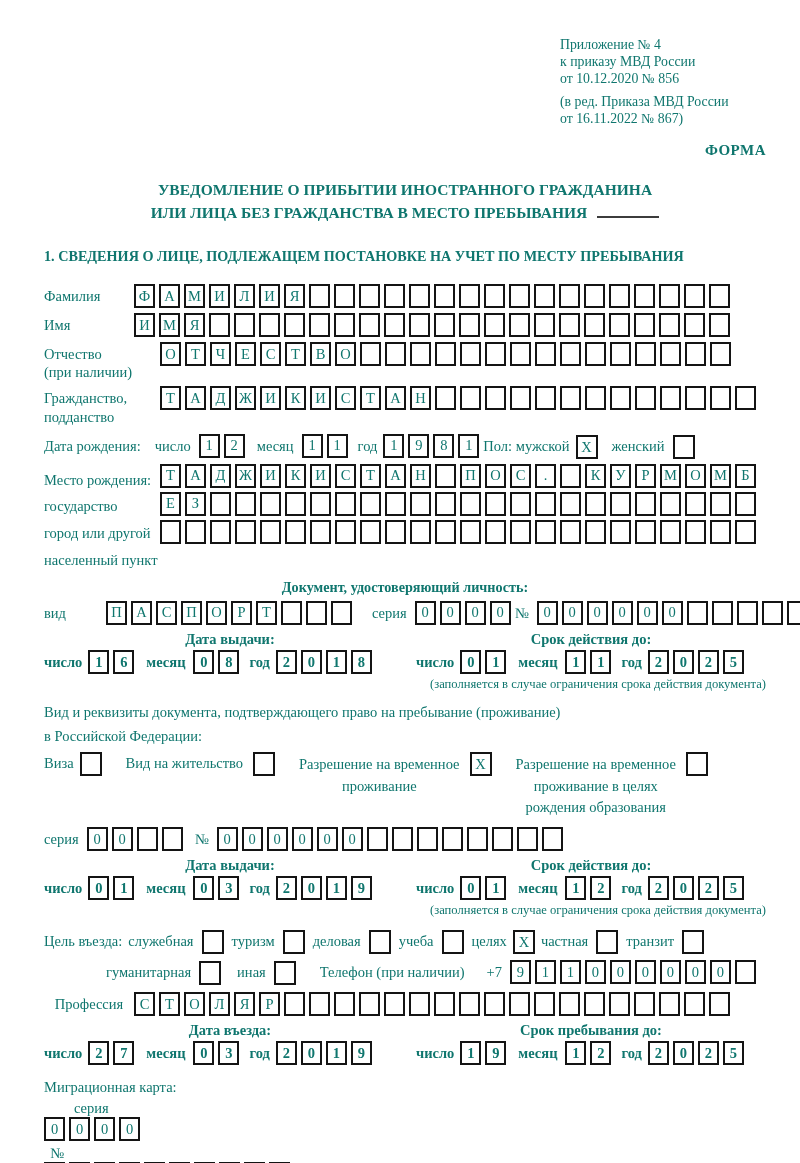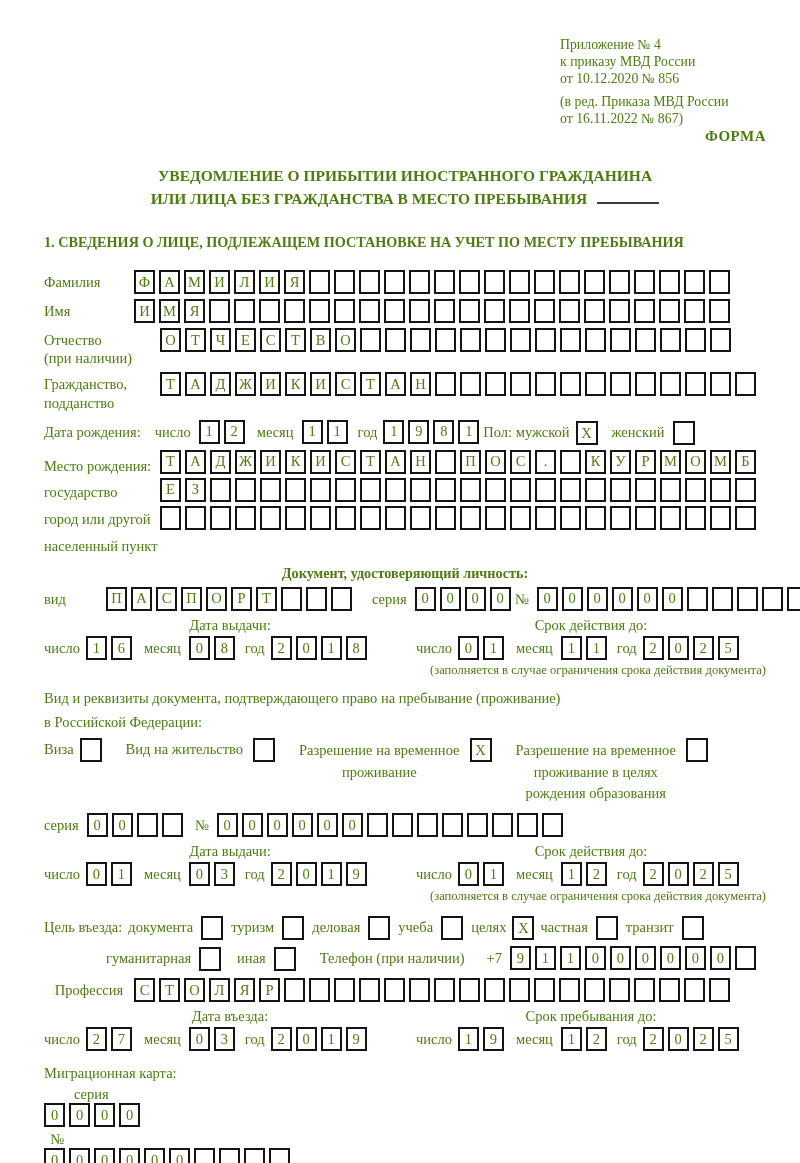--- a/index.html
+++ b/index.html
@@ -1,27 +1,27 @@
 <!DOCTYPE html>
 <html><head>
 <meta charset="utf-8">
 <style>
   html,body{margin:0;padding:0;background:#f4f4f4;}
   .page{
     width:800px;height:1163px;box-sizing:border-box;
-    margin:0 auto;background:#ffffff;color:#4d7c0f;
+    margin:0 auto;background:#ffffff;color:#0f766e;
     padding:36px 34px 0 44px;overflow:hidden;position:relative;
     font-family:"Liberation Serif","DejaVu Serif",serif;
     font-size:14.5px;line-height:1.25;
   }
   
   .hdr{margin-left:516px;}
   .hdr-line{font-size:13.8px;}
   .hdr-sub{margin-top:5px;}
-  .forma{text-align:right;font-weight:bold;font-size:15px;letter-spacing:.5px;}
+  .forma{margin-top:14px;text-align:right;font-weight:bold;font-size:15px;letter-spacing:.5px;}
   .title{margin-top:18px;text-align:center;font-weight:bold;font-size:15.5px;line-height:1.5;}
   .uline{display:inline-block;width:62px;border-bottom:2.5px solid #3c3c3c;margin-left:10px;vertical-align:baseline;}
   .sec{margin-top:24px;margin-bottom:18px;font-weight:bold;font-size:14.2px;}
   
   .row{display:flex;align-items:flex-start;margin-bottom:5px;flex-wrap:nowrap;}
   .col{display:flex;flex-direction:column;}
   .lbl{flex:none;padding-top:3px;}
   .w90{width:90px;} .w96{width:96px;} .w115{width:116px;}
   .boxes{display:inline-flex;flex:none;}
   .box{
@@ -35,21 +35,21 @@
     font-size:14.5px;flex:none;margin-top:1px;background:#fff;
   }
   .mb4{margin-bottom:4px;}
   .dlab{flex:none;padding-top:3px;}
   .ml6{margin-left:6px;} .ml8{margin-left:8px;} .ml10{margin-left:10px;}
   .ml14{margin-left:14px;} .ml16{margin-left:16px;}
   .ml24{margin-left:24px;} .ml30{margin-left:30px;} .ml40{margin-left:40px;}
   .mr6{margin-right:6px;} .mr8{margin-right:8px;}
   .center-b{text-align:center;font-weight:bold;margin:2px 0 4px;font-size:14.2px;}
   
-  .dpair{display:flex;margin-top:4px;}
+  .dpair{display:flex;margin-top:4px;font-weight:bold;}
   .dleft{width:372px;flex:none;}
   .dright{flex:1;}
   .dhead{text-align:center;margin-bottom:2px;}
   .dboxes{display:flex;align-items:flex-start;}
   .dnote{text-align:right;font-size:12.6px;margin:3px 0 10px;}
   .ptext{margin:2px 0 6px;}
   .optlbl{text-align:center;line-height:1.5;flex:none;padding-top:3px;}
 </style>
 </head>
 <body>
@@ -490,21 +490,21 @@
             <span class="box">2</span>
             <span class="box">5</span>
           </span>
       </div>
     </div>
   </div>
   <div class="dnote">(заполняется в случае ограничения срока действия документа)</div>
 
   <div class="row">
     <span class="dlab mr6">Цель въезда:</span>
-    <span class="dlab mr8">документа</span>
+    <span class="dlab mr8">служебная</span>
     <span class="cb"></span>
     <span class="dlab ml8 mr8">туризм</span>
     <span class="cb"></span>
     <span class="dlab ml8 mr8">деловая</span>
     <span class="cb"></span>
     <span class="dlab ml8 mr8">учеба</span>
     <span class="cb"></span>
     <span class="dlab ml8 mr6">целях</span>
     <span class="cb">X</span>
     <span class="dlab ml6 mr8">частная</span>

